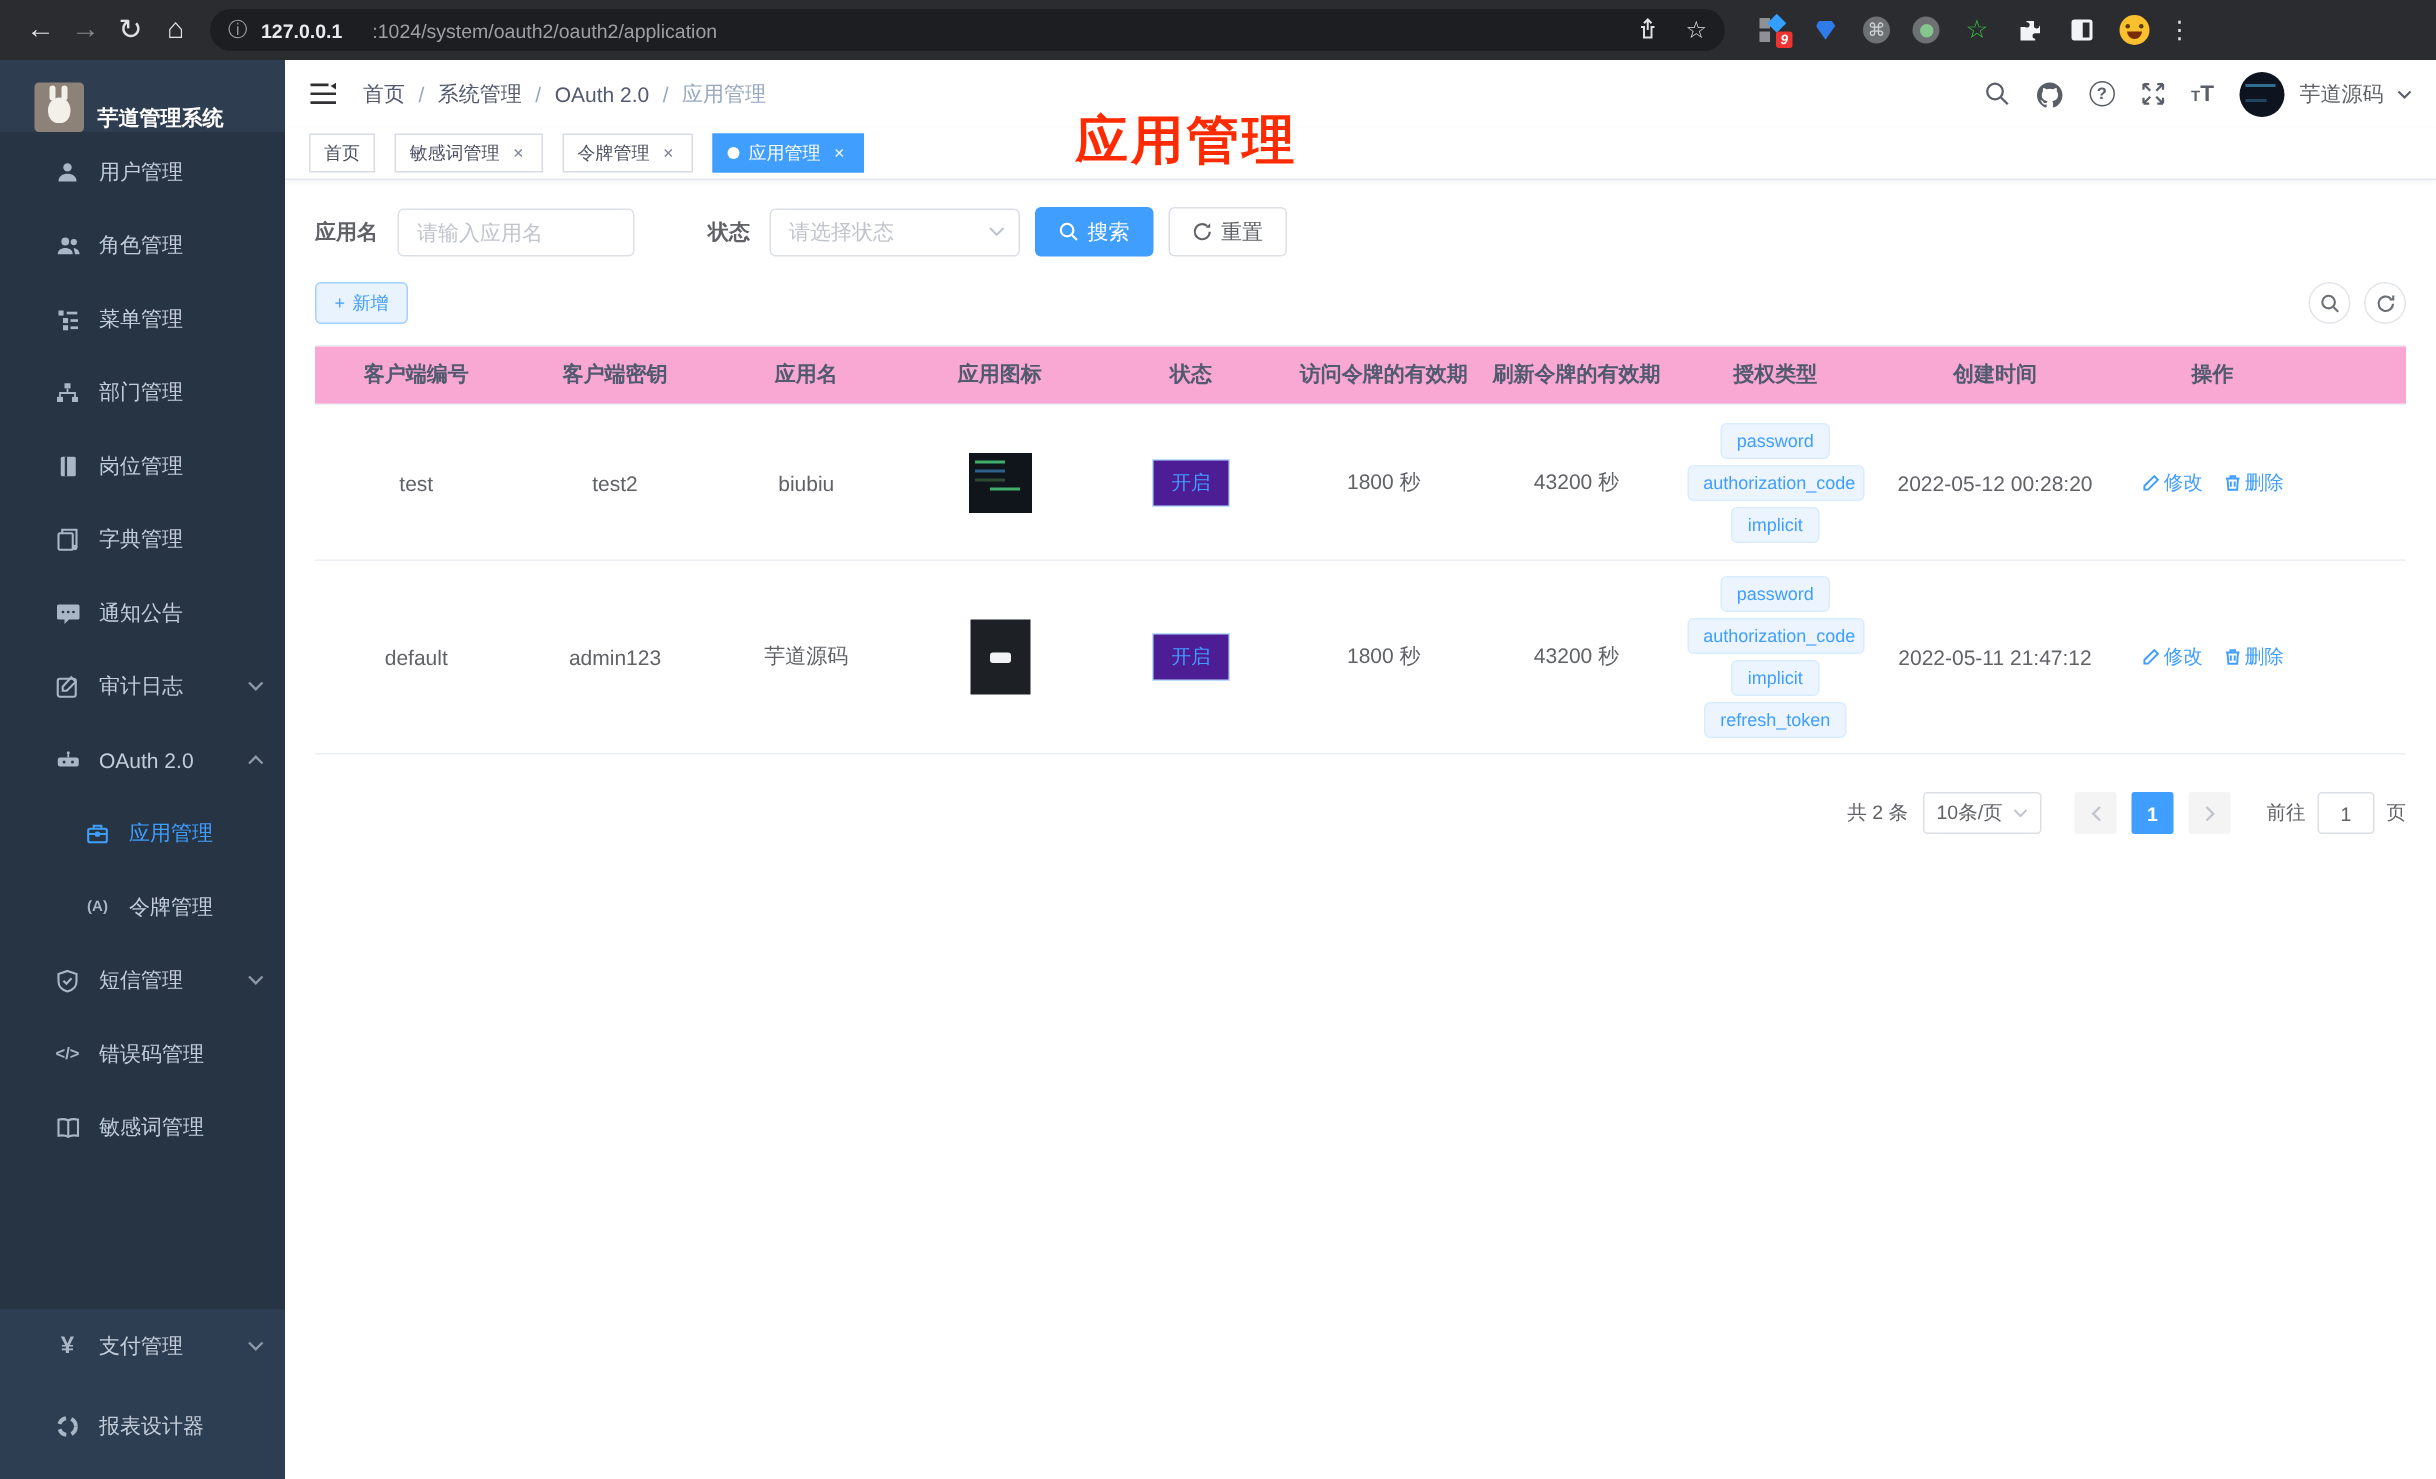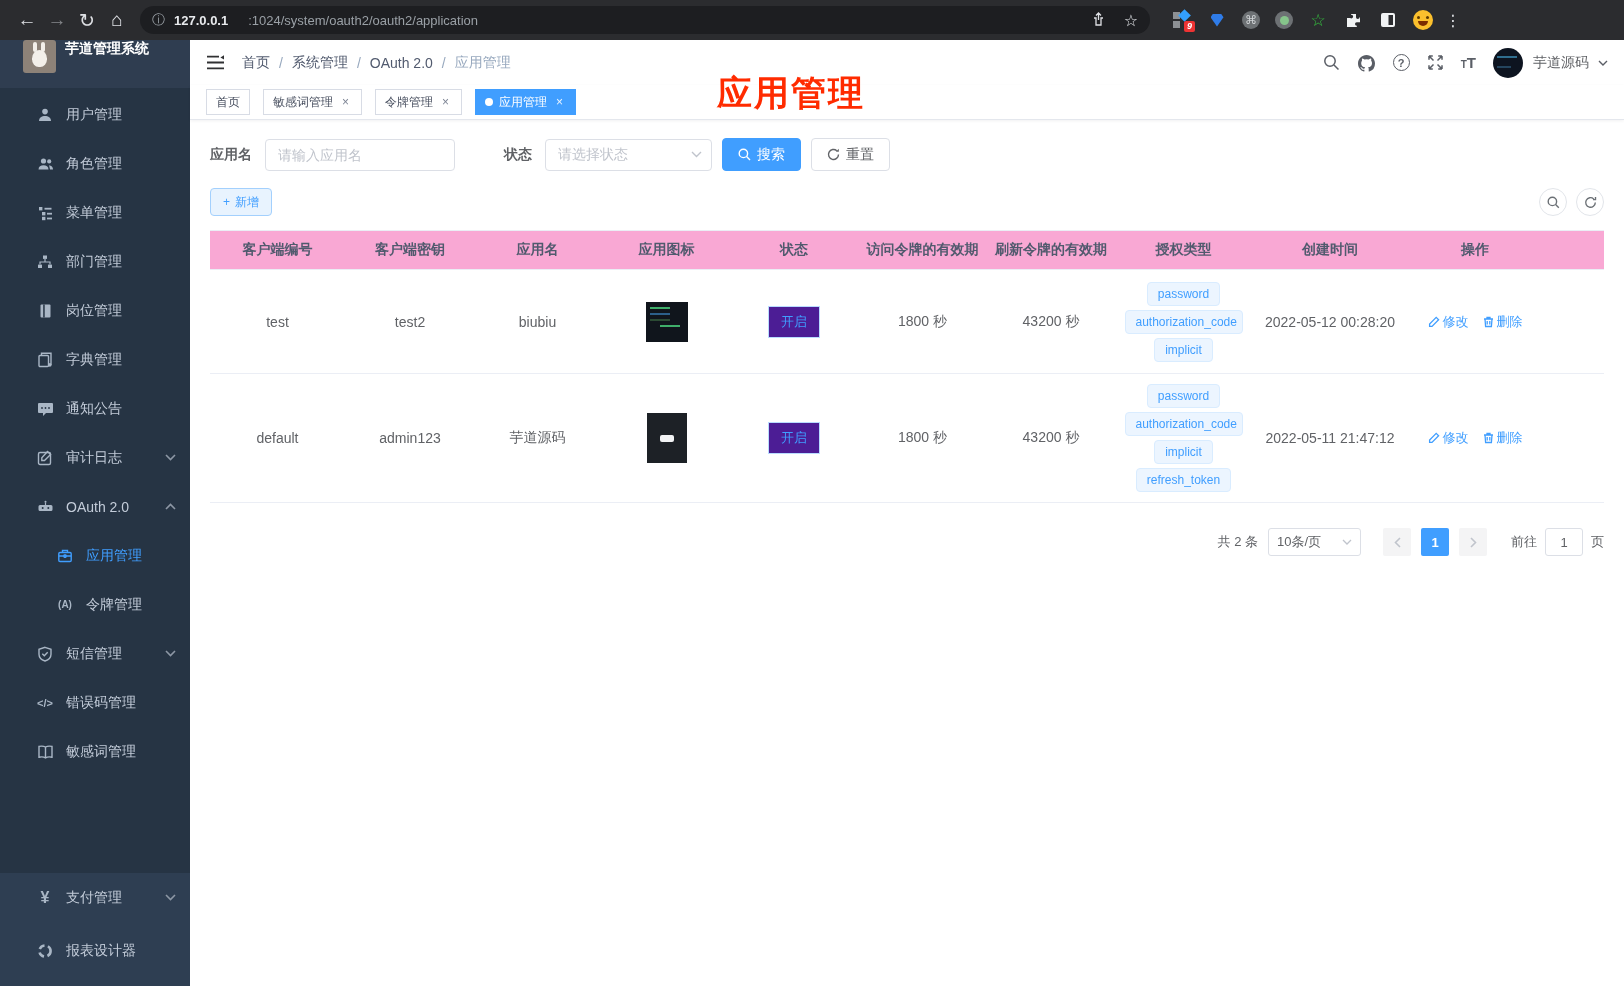--- a/index.html
+++ b/index.html
@@ -33,21 +33,21 @@
   .emoji:before { content:""; position:absolute; left:4px; top:6px; width:3px; height:3px; border-radius:50%;
     background:#5d3a00; box-shadow:9px 0 0 #5d3a00; }
   .emoji:after { content:""; position:absolute; left:5px; top:11px; width:10px; height:5px; border-radius:0 0 10px 10px; background:#7a2c00; }
   .dots { color:#dfe1e5; font-size:16px; margin-left:12px; letter-spacing:1px; cursor:pointer; }
 
   
   .app { display:flex; height:946px; }
 
   
   .sidebar { width:190px; background:#263444; display:flex; flex-direction:column; flex-shrink:0; }
-  .logo { height:48px; background:#2f3d50; display:flex; align-items:flex-start; padding-left:23px; cursor:pointer; }
+  .logo { height:48px; background:#2f3d50; display:flex; align-items:flex-end; padding-left:23px; cursor:pointer; }
   .logo-img { width:33px; height:33px; border-radius:3px; background:#8d8278; position:relative; overflow:hidden; flex-shrink:0; }
   .logo-img:before { content:""; position:absolute; left:9px; top:10px; width:15px; height:17px; background:#f3efe9; border-radius:50% 50% 45% 45%; }
   .logo-img:after { content:""; position:absolute; left:10px; top:2px; width:4px; height:10px; background:#f3efe9; border-radius:2px;
     box-shadow:8px 0 0 #f3efe9; }
   .logo-title { color:#fff; font-size:14px; font-weight:bold; margin-left:9px; }
   .menu { flex:1; padding-top:2px; }
   .mi { height:49px; display:flex; align-items:center; padding:0 14px 0 36px; color:#c3ccd9; font-size:14px; cursor:pointer; }
   .mi .ic { width:18px; height:18px; margin-right:12px; display:flex; align-items:center; justify-content:center; flex-shrink:0; }
   .mi .ic svg { stroke:#a9b6c5; fill:none; stroke-width:1.4; }
   .mi .ic .fi { fill:#a9b6c5; stroke:none; }
@@ -87,21 +87,21 @@
   .tab.active .x { color:#eaf4ff; }
   .tab .dot { width:8px; height:8px; border-radius:50%; background:#fff; }
 
   .annotation { position:absolute; left:527px; top:30px; font-size:35px; font-weight:bold;
     letter-spacing:2px; z-index:20; pointer-events:none; }
 
   
   .content { flex:1; padding:18px 20px 0 20px; position:relative; }
   .filters { display:flex; align-items:center; font-size:14px; color:#606266; }
   .flabel { font-weight:bold; color:#606266; }
-  .inp { width:190px; height:32px; border:1px solid #dcdfe6; border-radius:4px; padding:0 12px;
+  .inp { width:158px; height:32px; border:1px solid #dcdfe6; border-radius:4px; padding:0 12px;
     font-size:14px; color:#606266; margin-left:13px; outline:none; }
   .inp::placeholder { color:#c0c4cc; }
   .sel { width:167px; height:32px; border:1px solid #dcdfe6; border-radius:4px; padding:0 9px 0 12px;
     margin-left:13px; display:flex; align-items:center; justify-content:space-between; color:#c0c4cc; cursor:pointer; }
   .gap36 { width:49px; }
   .btn { height:33px; border-radius:4px; display:flex; align-items:center; gap:6px; font-size:14px;
     padding:0 15px; cursor:pointer; border:1px solid #dcdfe6; background:#fff; color:#606266; }
   .btn.primary { background:#409eff; border-color:#409eff; color:#fff; margin-left:10px; }
   .btn.reset { margin-left:10px; }
   .toolrow { margin-top:17px; display:flex; align-items:center; }
@@ -131,21 +131,21 @@
   .gtags { display:flex; flex-direction:column; align-items:center; gap:4px; }
   .gtag { padding:4px 10px; background:#ecf5ff; border:1px solid #d9ecff; border-radius:4px; color:#409eff;
     font-size:12px; max-width:118px; overflow:hidden; white-space:nowrap; }
   .actions { flex-direction:row; gap:14px; color:#409eff; font-size:13px; }
   .alink { display:flex; align-items:center; gap:3px; cursor:pointer; }
   .alink svg { stroke:#409eff; fill:none; stroke-width:1.3; }
 
   
   .pager { display:flex; align-items:center; justify-content:flex-end; margin-top:25px; font-size:13px; color:#606266; }
   .ptotal { margin-right:10px; }
-  .psize { width:93px; height:28px; border:1px solid #dcdfe6; border-radius:3px; display:flex; align-items:center;
+  .psize { width:79px; height:28px; border:1px solid #dcdfe6; border-radius:3px; display:flex; align-items:center;
     justify-content:space-between; padding:0 8px; cursor:pointer; }
   .pgroup { display:flex; align-items:center; gap:10px; margin-left:22px; }
   .pbtn { width:28px; height:28px; background:#f4f4f5; border-radius:2px; display:flex; align-items:center;
     justify-content:center; cursor:pointer; }
   .pbtn svg { stroke:#c0c4cc; fill:none; stroke-width:1.6; }
   .pcur { width:28px; height:28px; background:#409eff; color:#fff; border-radius:2px; display:flex;
     align-items:center; justify-content:center; font-weight:bold; cursor:pointer; }
   .goto { display:flex; align-items:center; gap:8px; margin-left:24px; }
   .ginp { width:38px; height:28px; border:1px solid #dcdfe6; border-radius:3px; text-align:center;
     font-size:13px; color:#606266; outline:none; }

